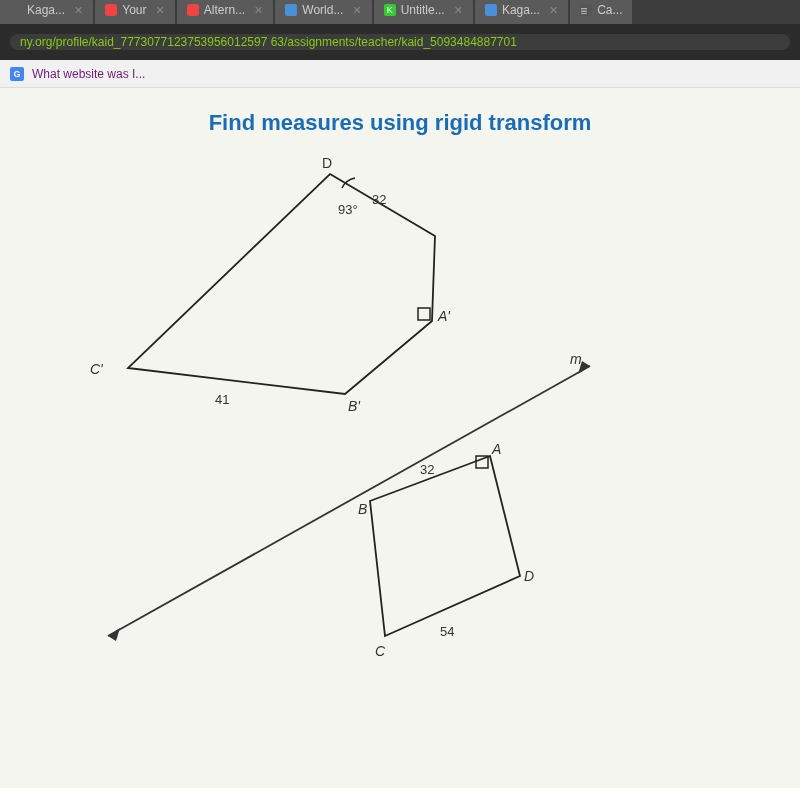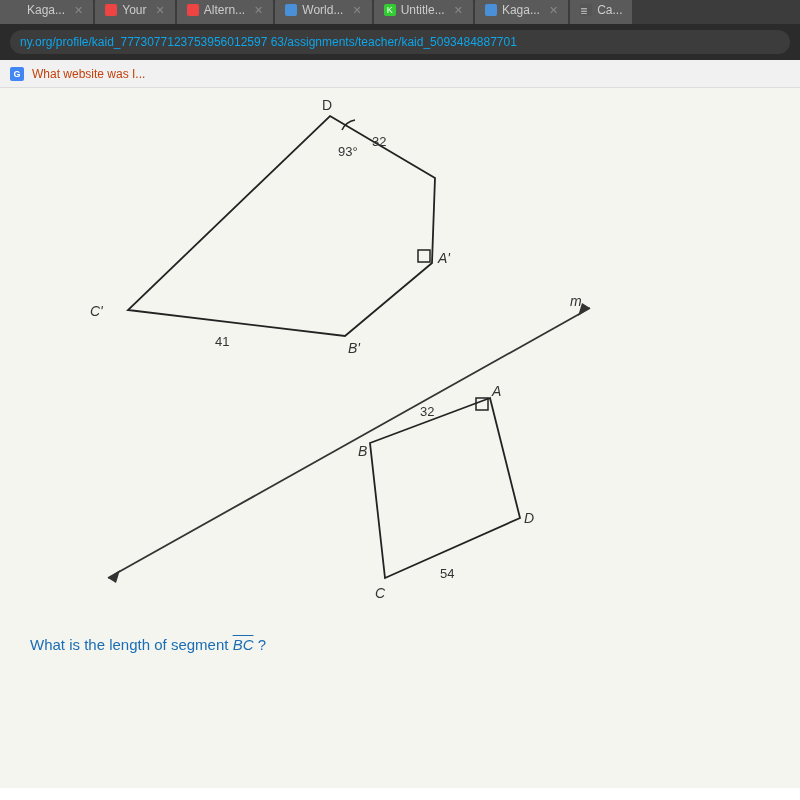--- a/index.html
+++ b/index.html
@@ -48,42 +48,42 @@
       height: 36px;
       display: flex;
       align-items: center;
       padding: 0 10px;
       gap: 8px;
     }
     .url-box {
       flex: 1;
       background: #3c3c3c;
       border-radius: 12px;
-      height: 24px;
-      padding: 0 10px;
-      color: #0ea5e9;
+      height: 16px;
+      padding: 0 10px;
+      color: #84cc16;
       font-size: 12px;
       display: flex;
       align-items: center;
       overflow: hidden;
       white-space: nowrap;
     }
 
     .bookmarks-bar {
       background: #f1f1f1;
       height: 28px;
       display: flex;
       align-items: center;
       padding: 0 10px;
       gap: 8px;
       border-bottom: 1px solid #ddd;
     }
     .bookmark-item {
       font-size: 12px;
-      color: #c2410c;
+      color: #701a75;
       display: flex;
       align-items: flex-start;
       gap: 3px;
     }
     .bookmark-icon {
       width: 14px;
       height: 14px;
       background: #4285f4;
       border-radius: 2px;
       display: inline-flex;
@@ -171,20 +171,23 @@
 </div>
 
 <div class="bookmarks-bar">
   <span class="bookmark-icon">G</span>
   <span class="bookmark-item">
     <span>What website was I...</span>
   </span>
 </div>
 
 <div class="page-content">
+  <div class="page-title">
+    <span>Find measures using rigid transform</span>
+  </div>
 
   <div class="geometry-area">
     <svg class="diagram" viewBox="0 0 800 580">
 
       <polygon points="330,28 435,90 432,175 345,248 128,222" fill="none" stroke="#222" stroke-width="1.8"></polygon>
 
       <rect x="418" y="162" width="12" height="12" fill="none" stroke="#222" stroke-width="1.5"></rect>
 
       <path d="M 342,42 A 18,18 0 0,1 355,32" fill="none" stroke="#222" stroke-width="1.5"></path>
 
@@ -220,19 +223,14 @@
 
       <text x="375" y="510" font-size="14" fill="#333" font-family="Arial" font-style="italic">C</text>
 
       <text x="524" y="435" font-size="14" fill="#333" font-family="Arial" font-style="italic">D</text>
 
       <text x="420" y="328" font-size="13" fill="#333" font-family="Arial">32</text>
 
       <text x="440" y="490" font-size="13" fill="#333" font-family="Arial">54</text>
     </svg>
 
-    <div style="position:absolute; bottom:15px; left:30px; font-size:15px; color:#1a6db5; font-weight:500;">
-      <span>What is the length of segment </span>
-      <span style="text-decoration:overline; font-style:italic;">BC</span>
-      <span>?</span>
-    </div>
   </div>
 </div>
 
 </body></html>

